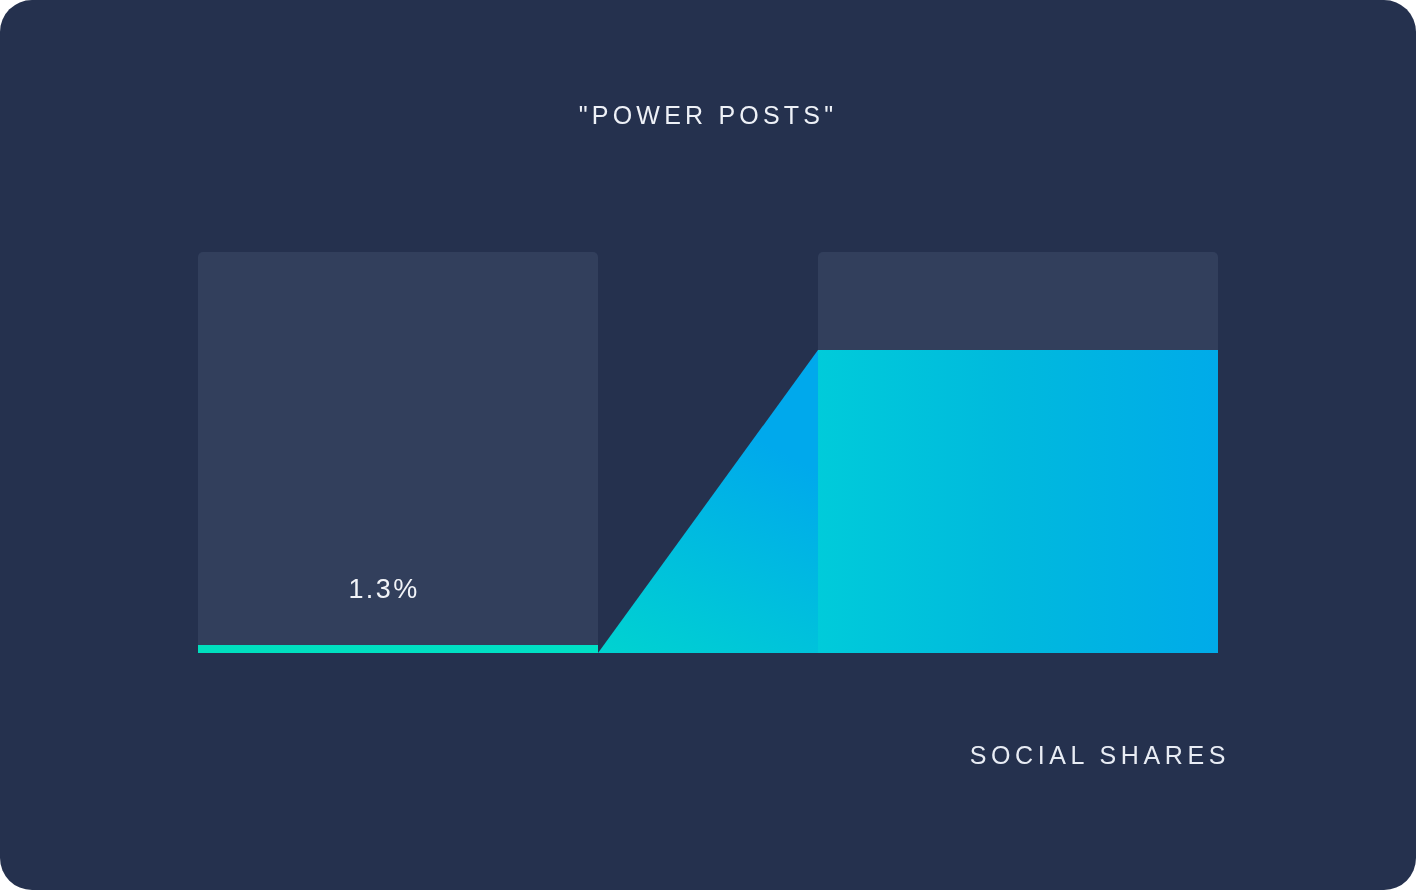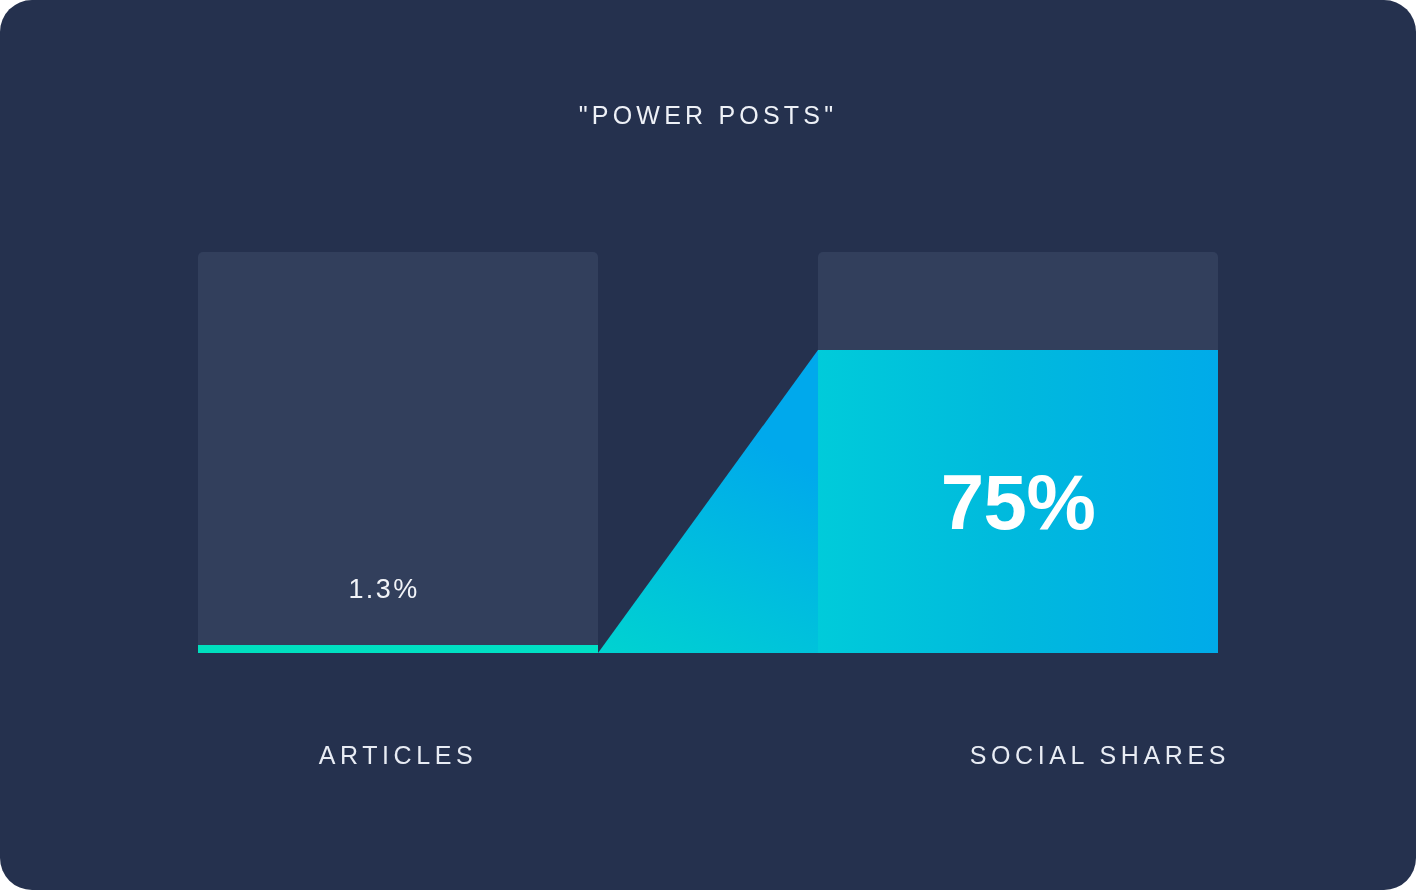--- a/index.html
+++ b/index.html
@@ -153,20 +153,18 @@
         </defs>
 
         <rect x="0" y="393" width="400" height="8" fill="url(#sliverGrad)"></rect>
 
         <polygon points="400,401 620,98 620,401" fill="url(#rampGrad)"></polygon>
 
         <rect x="620" y="98" width="400" height="303" fill="url(#barGrad)"></rect>
       </svg>
 
       <div class="value-small">1.3%</div>
-      <div class="value-big">75%</div>
     </div>
 
-    <div class="cat-label cat-articles">ARTICLES</div>
     <div class="cat-label cat-shares">SOCIAL SHARES</div>
 
   </div>
 </div>
 
 </body></html>

